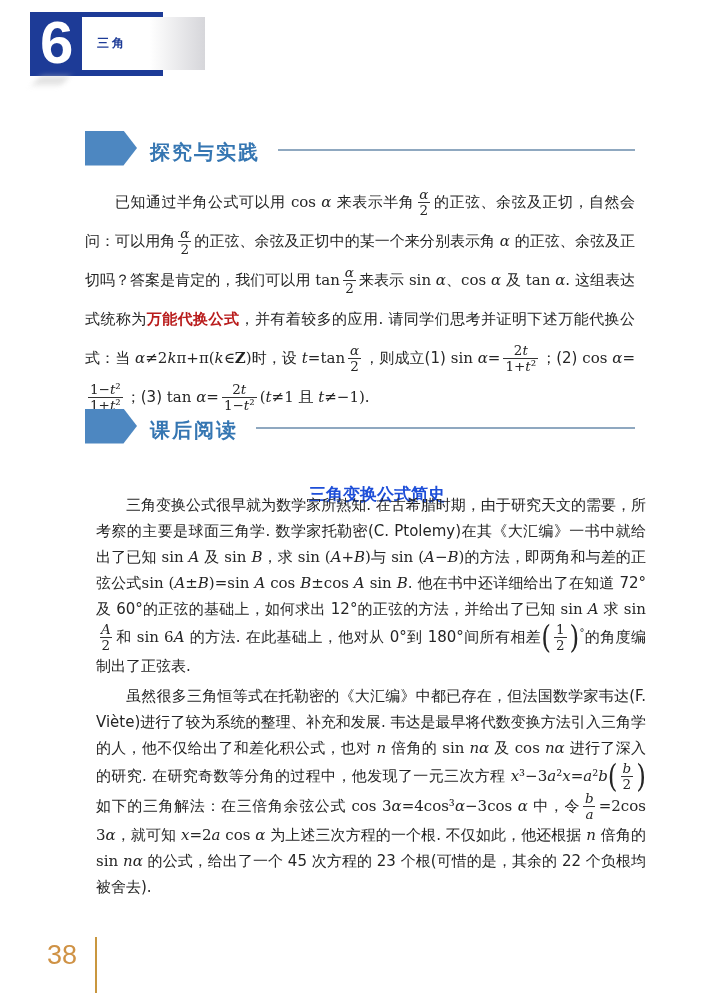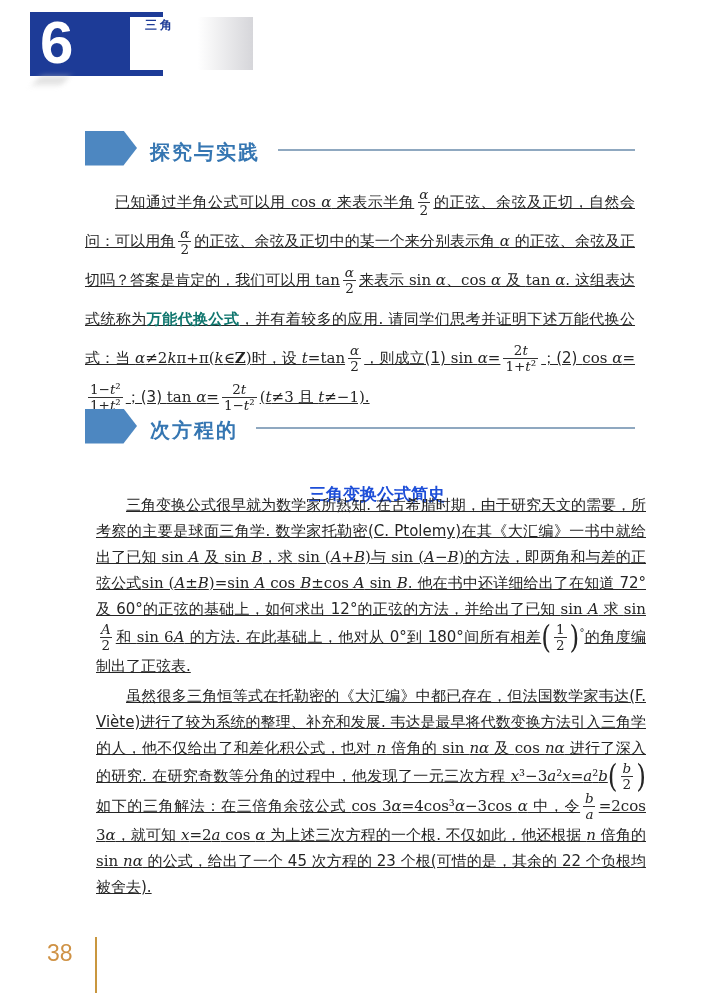--- a/index.html
+++ b/index.html
@@ -6,60 +6,60 @@
   .page{position:relative;width:702px;height:993px;background:#ffffff;overflow:hidden;
         font-family:"DejaVu Sans","Liberation Sans",sans-serif;color:#252525;}
 
   
   .chapter-badge{position:absolute;left:30px;top:10px;width:180px;height:80px;}
   .badge-blue{position:absolute;left:0;top:2px;width:133px;height:64px;background:#1d3b97;}
   .badge-num{position:absolute;left:10px;top:4px;color:#ffffff;font-size:60px;line-height:58px;
              font-weight:bold;font-family:"Liberation Sans",sans-serif;}
   .badge-label-box{position:absolute;left:52px;top:7px;width:123px;height:53px;
                    background:linear-gradient(90deg,#ffffff 0%,#ffffff 55%,#d6d6da 100%);
-                   display:flex;margin-left:48px;}
+                   display:flex;align-items:center;}
   .badge-label{margin-left:15px;color:#1d3b97;font-size:12px;font-weight:bold;letter-spacing:3px;}
   .badge-shadow{position:absolute;left:6px;top:66px;width:30px;height:9px;background:#c9c9c9;
                 filter:blur(3px);transform:skewX(-35deg);opacity:.55;}
 
   
   .sec-head{position:absolute;left:85px;right:67px;height:36px;display:flex;align-items:center;}
   .arrow-banner{width:52px;height:35px;background:#4d87c1;flex:0 0 auto;
                 clip-path:polygon(0 0,74% 0,100% 50%,74% 100%,0 100%);
                 filter:drop-shadow(2px 3px 2px rgba(70,90,120,.30));}
   .sec-title{margin:8px 0 0 13px;color:#3576b2;font-size:20px;font-weight:bold;letter-spacing:2px;text-align:center;}
   .sec-rule{flex:1;height:2px;background:#8fa8c0;margin-left:18px;margin-top:3px;}
 
   
-  .para{color:#252525;font-size:15px;text-align:justify;text-indent:2em;text-decoration:underline;}
+  .para{color:#252525;font-size:15px;text-align:justify;text-indent:2em;}
   .explore-para{position:absolute;left:85px;width:550px;top:183px;line-height:39px;}
   .read-title{position:absolute;left:85px;width:550px;top:466px;text-align:center;
               font-size:17px;font-weight:bold;color:#1d4ed8;margin:17px;}
   .read-body{position:absolute;left:96px;width:550px;top:492px;}
   .read-para{line-height:26px;margin:0 0 4px 0;}
 
   .math{font-family:"DejaVu Serif","Liberation Serif",serif;}
   .mi{font-style:italic;font-family:"DejaVu Serif","Liberation Serif",serif;}
   .mb{font-weight:bold;font-family:"DejaVu Serif","Liberation Serif",serif;}
-  .kw{color:#0f766e;font-weight:bold;}
+  .kw{color:#b91c1c;font-weight:bold;}
 
   .frac{display:inline-flex;flex-direction:column;align-items:center;vertical-align:middle;
         font-family:"DejaVu Serif","Liberation Serif",serif;font-size:13.5px;line-height:1.1;
         margin:0 3px;text-indent:0;}
   .frac .den{border-top:1px solid #333;}
   .frac .num,.frac .den{padding:0 2px;}
 
   .paren-group{display:inline-flex;align-items:center;vertical-align:middle;text-indent:0;}
   .pbody{display:inline-flex;align-items:center;}
   .bigp{font-family:"DejaVu Serif","Liberation Serif",serif;font-size:25px;line-height:1;
         transform:scaleY(1.25);font-weight:normal;color:#252525;}
   .psup{font-size:10px;align-self:flex-start;margin-top:-2px;}
 
   
-  .page-num{position:absolute;left:47px;top:940px;font-size:23px;color:#cf9245;
+  .page-num{position:absolute;left:47px;top:940px;font-size:27px;color:#cf9245;
             font-family:"Liberation Sans",sans-serif;}
   .footer-vrule{position:absolute;left:95px;top:937px;width:2px;height:56px;background:#c9973f;}
 </style>
 </head>
 <body>
 
 <div class="page">
 
   <div class="chapter-badge">
     <div class="badge-blue"></div>
@@ -90,25 +90,25 @@
         <span class="den"><span>2</span></span>
       </span>，则成立(1) <span class="math"><span>sin </span><span class="mi">α</span><span>=</span></span><span class="frac">
         <span class="num"><span>2</span><span class="mi">t</span></span>
         <span class="den"><span>1+</span><span class="mi">t</span><span>²</span></span>
       </span>；(2) <span class="math"><span>cos </span><span class="mi">α</span><span>=</span></span><span class="frac">
         <span class="num"><span>1−</span><span class="mi">t</span><span>²</span></span>
         <span class="den"><span>1+</span><span class="mi">t</span><span>²</span></span>
       </span>；(3) <span class="math"><span>tan </span><span class="mi">α</span><span>=</span></span><span class="frac">
         <span class="num"><span>2</span><span class="mi">t</span></span>
         <span class="den"><span>1−</span><span class="mi">t</span><span>²</span></span>
-      </span><span class="math"><span>(</span><span class="mi">t</span><span>≠3 且 </span><span class="mi">t</span><span>≠−1).</span></span></div>
+      </span><span class="math"><span>(</span><span class="mi">t</span><span>≠1 且 </span><span class="mi">t</span><span>≠−1).</span></span></div>
 
   <div class="sec-head" style="top:408px;">
     <span class="arrow-banner"></span>
-    <h2 class="sec-title">次方程的</h2>
+    <h2 class="sec-title">课后阅读</h2>
     <span class="sec-rule"></span>
   </div>
 
   <h3 class="read-title">三角变换公式简史</h3>
 
   <div class="read-body">
     <div class="para read-para">三角变换公式很早就为数学家所熟知. 在古希腊时期，由于研究天文的需要，所考察的主要是球面三角学. 数学家托勒密(C. Ptolemy)在其《大汇编》一书中就给出了已知 <span class="math"><span>sin </span><span class="mi">A</span></span> 及 <span class="math"><span>sin </span><span class="mi">B</span></span>，求 <span class="math"><span>sin (</span><span class="mi">A</span><span>+</span><span class="mi">B</span><span>)</span></span>与 <span class="math"><span>sin (</span><span class="mi">A</span><span>−</span><span class="mi">B</span><span>)</span></span>的方法，即两角和与差的正弦公式<span class="math"><span>sin (</span><span class="mi">A</span><span>±</span><span class="mi">B</span><span>)=sin </span><span class="mi">A</span><span> cos </span><span class="mi">B</span><span>±cos </span><span class="mi">A</span><span> sin </span><span class="mi">B</span></span>. 他在书中还详细给出了在知道 72°及 60°的正弦的基础上，如何求出 12°的正弦的方法，并给出了已知 <span class="math"><span>sin </span><span class="mi">A</span></span> 求 <span class="math"><span>sin</span></span><span class="frac">
           <span class="num"><span class="mi">A</span></span>
           <span class="den"><span>2</span></span>
         </span>和 <span class="math"><span>sin 6</span><span class="mi">A</span></span> 的方法. 在此基础上，他对从 0°到 180°间所有相差<span class="paren-group">

